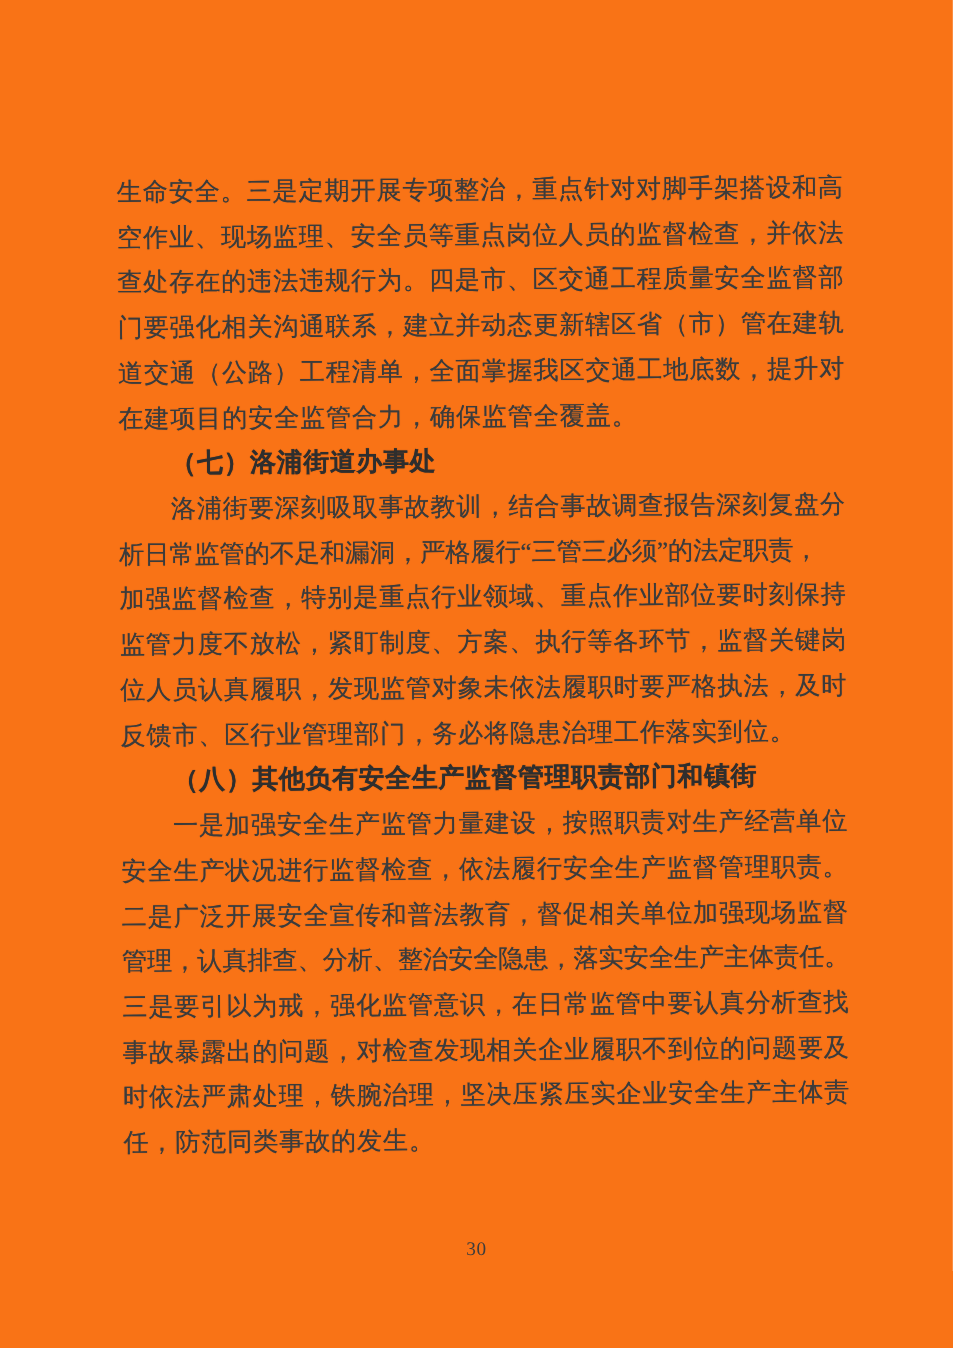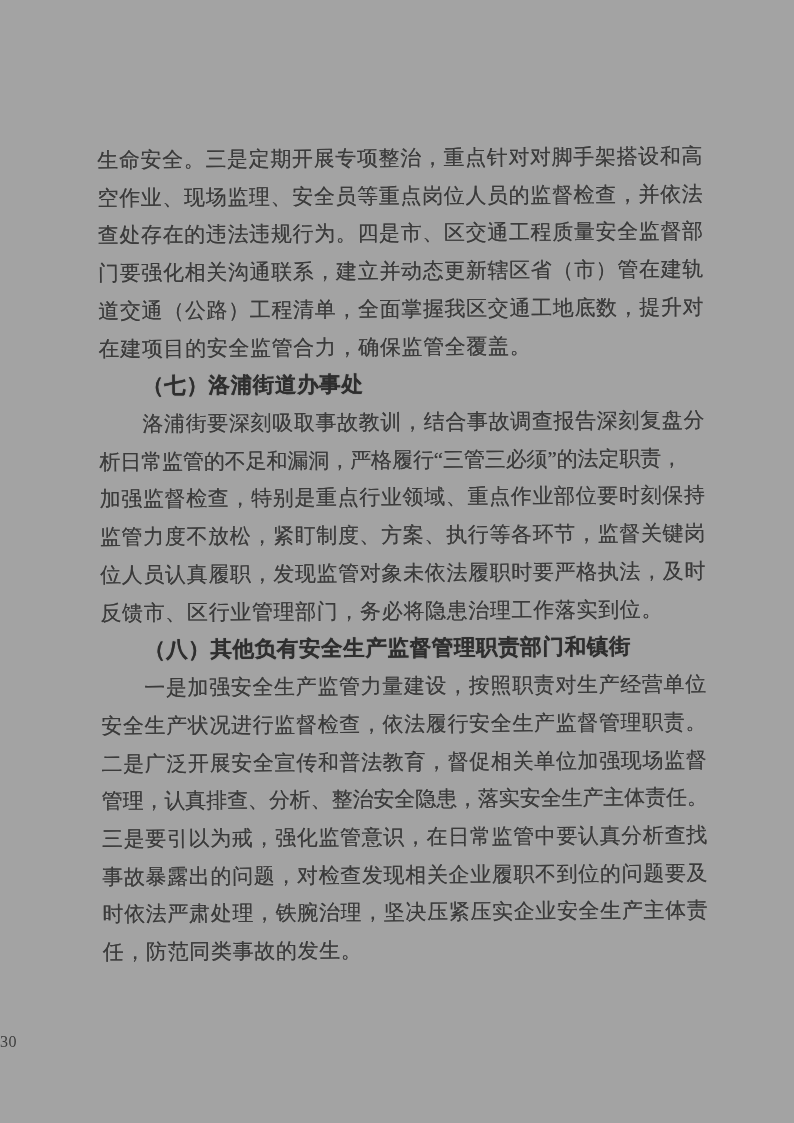--- a/index.html
+++ b/index.html
@@ -10,21 +10,21 @@
   body {
     width: 794px;
     height: 1123px;
     position: relative;
     overflow: hidden;
     font-family: "Liberation Serif", "DejaVu Serif", serif;
   }
   .page {
     position: absolute;
     inset: 0;
-    background: #a3a3a3;
+    background: #f97316;
   }
   .text-block {
     position: absolute;
     left: 100px;
     top: 140px;
     width: 607px;
     transform: rotate(-0.4deg);
     transform-origin: 50% 50%;
     color: #3b3b3b;
     font-size: 21px;
@@ -46,21 +46,21 @@
     font-weight: bold;
     color: #2e2e2e;
     font-size: 21.5px;
     text-shadow: 0 0 0.7px rgba(46,46,46,0.9);
   }
   .page-number {
     position: absolute;
     left: 0;
     top: 1033px;
     width: 794px;
-    text-align: left;
+    text-align: center;
     font-size: 16px;
     letter-spacing: 0.5px;
     color: #3d3d3d;
   }
 </style>
 </head>
 <body>
 
 <div class="page">
   <div class="text-block" id="text-block">

